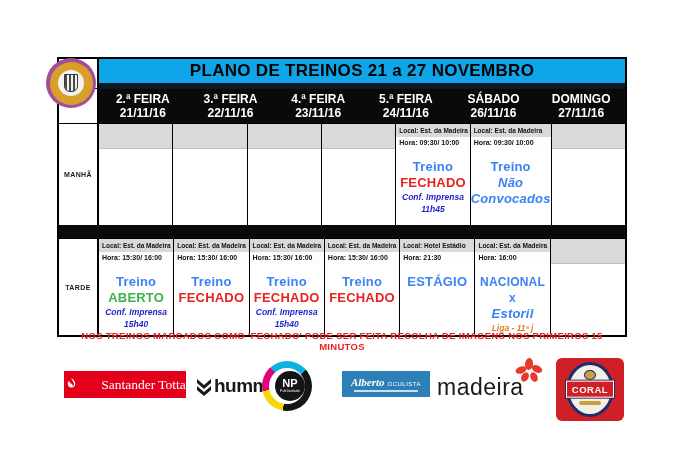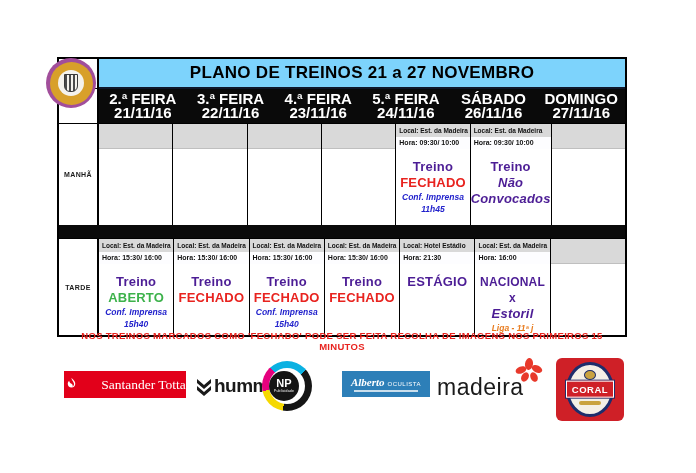--- a/index.html
+++ b/index.html
@@ -3,47 +3,47 @@
 <meta charset="utf-8">
 <style>
   html,body{margin:0;padding:0;background:#fff;}
   .page{position:relative;width:696px;height:473px;background:#fff;
         font-family:"Liberation Sans",sans-serif;overflow:hidden;}
 
   
   .schedule{position:absolute;left:57px;top:57px;width:570px;border:2px solid #000;box-sizing:border-box;}
   .t-row{display:flex;align-items:stretch;}
   .corner-cell{width:40px;background:#fff;border-right:2px solid #000;box-sizing:border-box;}
-  .title-cell{flex:1;height:30px;background:#7dd3fc;display:flex;align-items:center;justify-content:center;
-              font-size:17px;font-weight:bold;color:#000;letter-spacing:.3px;border-bottom:2px solid #0f172a;box-sizing:border-box;}
+  .title-cell{flex:1;height:30px;background:#0ea5e9;display:flex;align-items:center;justify-content:center;
+              font-size:17px;font-weight:bold;color:#000;letter-spacing:.3px;border-bottom:6px solid #0f172a;box-sizing:border-box;}
   .title-row .corner-cell{border-bottom:1px solid #000;}
 
   .days-row{height:34px;}
   .days-row .label-cell{background:#fff;}
   .days-header{flex:1;display:flex;background:#0a0a0a;}
-  .day-header-cell{flex:1;color:#fff;text-align:center;font-weight:bold;font-size:15px;line-height:14px;padding-top:3px;box-sizing:border-box;}
+  .day-header-cell{flex:1;color:#fff;text-align:center;font-weight:bold;font-size:12px;line-height:14px;padding-top:3px;box-sizing:border-box;}
 
   .label-cell{width:40px;background:#fff;border-right:2px solid #000;box-sizing:border-box;
               display:flex;align-items:center;justify-content:center;
               font-size:7px;font-weight:bold;color:#1a1a1a;letter-spacing:.4px;}
   .session-row{border-top:1px solid #000;box-sizing:border-box;}
   .session-row.manha{height:102px;}
   .session-row.tarde{height:97px;}
   .cells{flex:1;display:flex;}
   .day-cell{flex:1;display:flex;flex-direction:column;border-left:1.5px solid #000;box-sizing:border-box;background:#fff;}
   .day-cell:first-child{border-left:none;}
   .cell-head{height:25px;box-sizing:border-box;}
   .cell-head.empty{background:#d9d9d9;border-bottom:1px solid #bfbfbf;}
   .local-line{height:13px;background:#d9d9d9;font-size:6.5px;font-weight:bold;line-height:13px;
               padding-left:3px;color:#111;white-space:nowrap;overflow:hidden;}
   .hora-line{height:12px;background:#fdfdff;font-size:7px;line-height:12px;padding-left:3px;color:#111;
              font-weight:600;white-space:nowrap;}
   .hora-line b{font-weight:800;}
   .cell-body{flex:1;text-align:center;padding-top:10px;}
-  .ln.big{font-size:13px;font-weight:bold;color:#4c1d95;line-height:16px;letter-spacing:.2px;}
+  .ln.big{font-size:13px;font-weight:bold;color:#3b82f6;line-height:16px;letter-spacing:.2px;}
   .ln.match{font-size:12px;}
   .ln.red{color:#e8231f;}
   .ln.green{color:#3db24b;}
   .ln.italic{font-style:italic;}
   .ln.sub{font-size:8.5px;font-weight:bold;font-style:italic;color:#2222cc;line-height:11px;margin-top:1px;}
   .ln.sub.orange{color:#e87b1e;}
   .sep-row{height:13px;background:#0a0a0a;}
 
   
   .club-logo{position:absolute;left:46px;top:58px;width:50px;height:50px;border-radius:50%;
@@ -64,21 +64,21 @@
 
   
   .logo-santander{position:absolute;left:64px;top:371px;width:122px;height:27px;background:#e2001a;
                   display:flex;align-items:center;justify-content:center;gap:22px;}
   .logo-santander .txt{color:#fff;font-family:"Liberation Serif",serif;font-size:13.5px;}
   .logo-hummel{position:absolute;left:196px;top:374px;height:24px;display:flex;align-items:center;gap:2px;}
   .logo-hummel .txt{font-size:19px;font-weight:bold;color:#1a1a1a;letter-spacing:-.5px;}
   .logo-np{position:absolute;left:262px;top:361px;width:50px;height:50px;border-radius:50%;
            background:conic-gradient(#0bb1e2 0deg 50deg,#151515 50deg 190deg,#f5d800 190deg 258deg,#e5007e 258deg 318deg,#0bb1e2 318deg 360deg);
            display:flex;align-items:center;justify-content:center;}
-  .np-gap{width:36px;height:36px;border-radius:50%;background:#fff;display:flex;align-items:center;justify-content:flex-start;}
+  .np-gap{width:36px;height:36px;border-radius:50%;background:#fff;display:flex;align-items:center;justify-content:flex-end;}
   .np-center{width:30px;height:30px;border-radius:50%;background:#151515;color:#fff;text-align:center;
              display:flex;flex-direction:column;align-items:center;justify-content:center;}
   .np-center .np{font-size:11px;font-weight:bold;line-height:11px;}
   .np-center .np-sub{font-size:3.5px;line-height:5px;letter-spacing:.2px;}
   .logo-alberto{position:absolute;left:342px;top:371px;width:88px;height:26px;background:#2d7fb8;
                 display:flex;flex-direction:column;align-items:center;justify-content:center;color:#fff;}
   .alberto-line1{display:flex;align-items:baseline;gap:3px;}
   .alberto-script{font-family:"Liberation Serif",serif;font-style:italic;font-weight:bold;font-size:11px;}
   .alberto-caps{font-size:6px;letter-spacing:.5px;}
   .alberto-subline{margin-top:2px;width:64px;height:2px;background:rgba(255,255,255,.75);}

